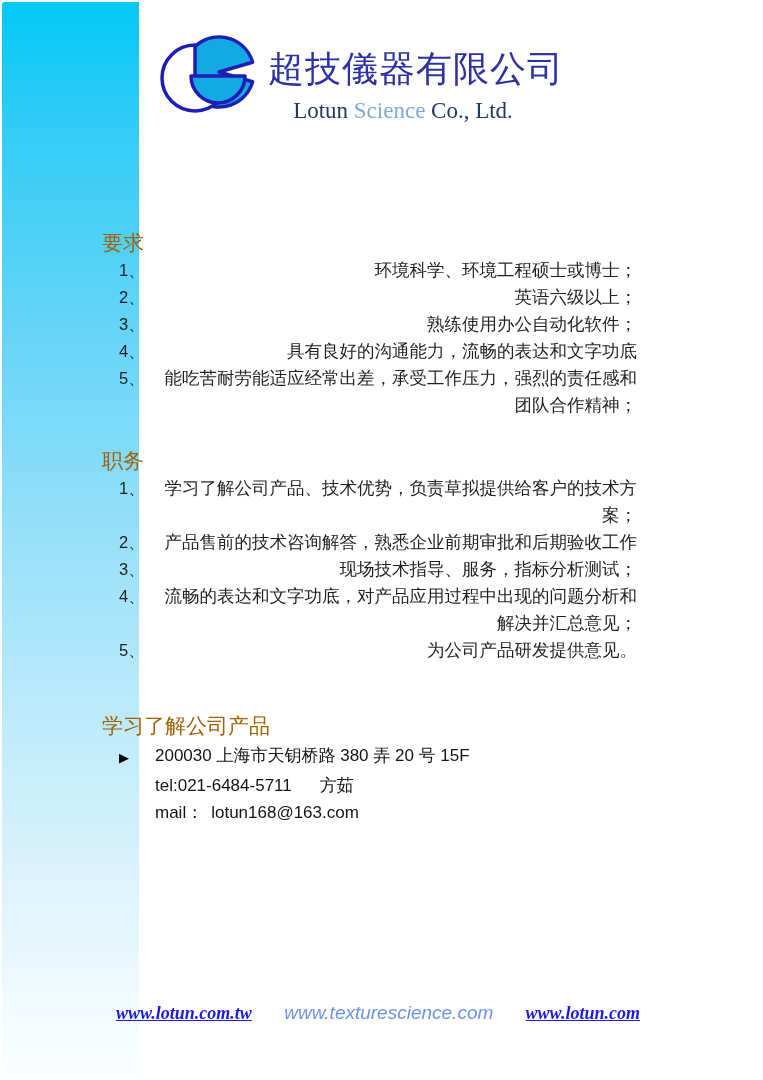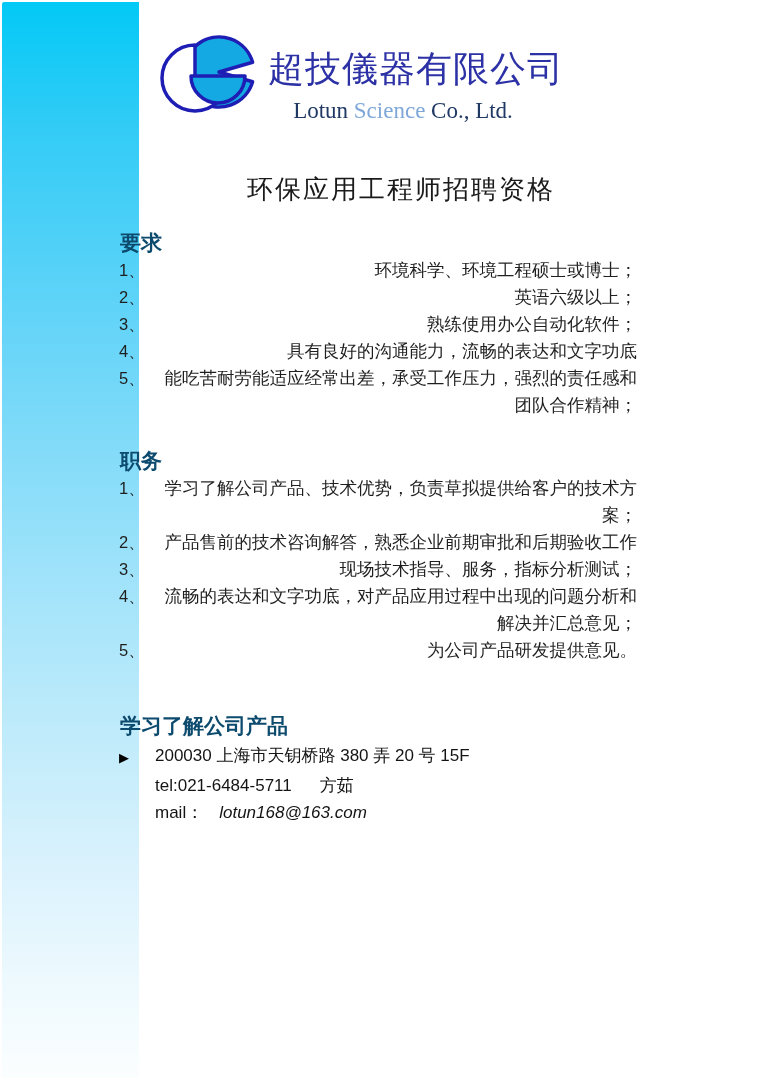--- a/index.html
+++ b/index.html
@@ -21,38 +21,38 @@
   .company-en {
     position:absolute; left:270px; top:98px; width:266px; text-align:center;
     font-family:"Liberation Serif", serif; font-size:23px; color:#1f3864; white-space:nowrap;
   }
   .company-en .science { color:#7fa8d9; }
   .doc-title {
     position:absolute; left:247px; top:172px; font-family:"Liberation Serif", serif;
     font-size:26px; letter-spacing:2px; color:#1a1a1a; white-space:nowrap;
   }
   .section-heading {
-    position:absolute; left:120px; font-size:21px; font-weight:bold;
-    color:#0c4a6e; white-space:nowrap;
+    position:absolute; left:102px; font-size:21px; font-weight:normal;
+    color:#a16207; white-space:nowrap;
   }
   .h-req { top:229px; }
   .h-duty { top:447px; }
   .h-contact { top:712px; }
   .list { position:absolute; left:119px; width:530px; font-size:17.5px; color:#1f1f1f; }
   .list-req { top:257px; }
   .list-duty { top:475px; }
   .li { display:flex; align-items:flex-start; }
   .li-num { width:36px; flex:none; font-size:16.5px; line-height:27px; }
   .li-text { width:482px; line-height:27px;text-align:right; }
   .contact-block { position:absolute; left:119px; top:742px; font-size:17px; color:#141414; }
   .c-line { display:flex; line-height:27.5px; }
   .c-bullet { width:36px; flex:none; font-size:13px; color:#000; padding-top:2px; }
   .c-indent { margin-left:36px;text-align:right; }
   .tel-name { margin-left:28px; }
-  .mail-addr { margin-left:16px;font-style:italic; }
+  .mail-addr { margin-left:8px; }
   .footer {
     position:absolute; left:116px; top:1002px; width:524px;
     display:flex; justify-content:space-between; align-items:baseline;
   }
   .link-serif {
     font-family:"Liberation Serif", serif; font-style:italic; font-weight:bold;
     font-size:18px; color:#1a1ae8; text-decoration:underline; cursor:pointer; white-space:nowrap;
   }
   .link-sans {
     font-style:italic; font-size:19px; color:#6b93ee; cursor:pointer; white-space:nowrap;
@@ -73,21 +73,20 @@
       <path d="M 40,13 A 33,33 0 1 0 73,46 L 40,46 Z" fill="#ffffff" stroke="#1e1eb4" stroke-width="3.5" stroke-linejoin="round"></path>
 
       <path d="M 36,44 A 27,27 0 0 0 90,44 Z" fill="#15a9e3" stroke="#1e1eb4" stroke-width="3.5" stroke-linejoin="round"></path>
     </svg>
   </div>
 
   <div class="company-zh">超技儀器有限公司</div>
 
   <div class="company-en"><span>Lotun</span> <span class="science">Science</span> <span>Co., Ltd.</span></div>
 
-  <div class="doc-title">环保应用工程师招聘资格</div>
 
   <div class="section-heading h-req">要求</div>
 
   <div class="list list-req">
     <div class="li">
       <span class="li-num">1、</span>
       <span class="li-text">环境科学、环境工程硕士或博士；</span>
     </div>
     <div class="li">
       <span class="li-num">2、</span>
@@ -142,14 +141,19 @@
     <div class="c-line c-indent">
       <span>tel:021-6484-5711</span>
       <span class="tel-name">方茹</span>
     </div>
     <div class="c-line c-indent">
       <span>mail：</span>
       <span class="mail-addr">lotun168@163.com</span>
     </div>
   </div>
 
+  <div class="footer">
+    <span class="link-serif">www.lotun.com.tw</span>
+    <span class="link-sans">www.texturescience.com</span>
+    <span class="link-serif">www.lotun.com</span>
+  </div>
 
 </div>
 
 </body></html>

